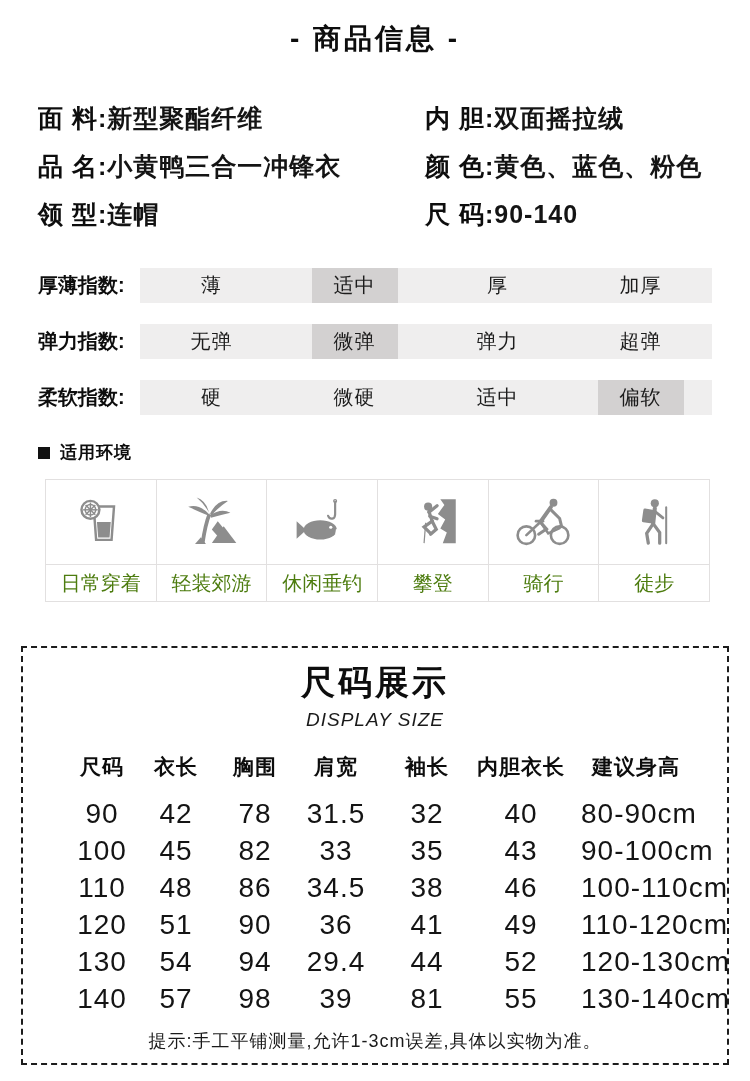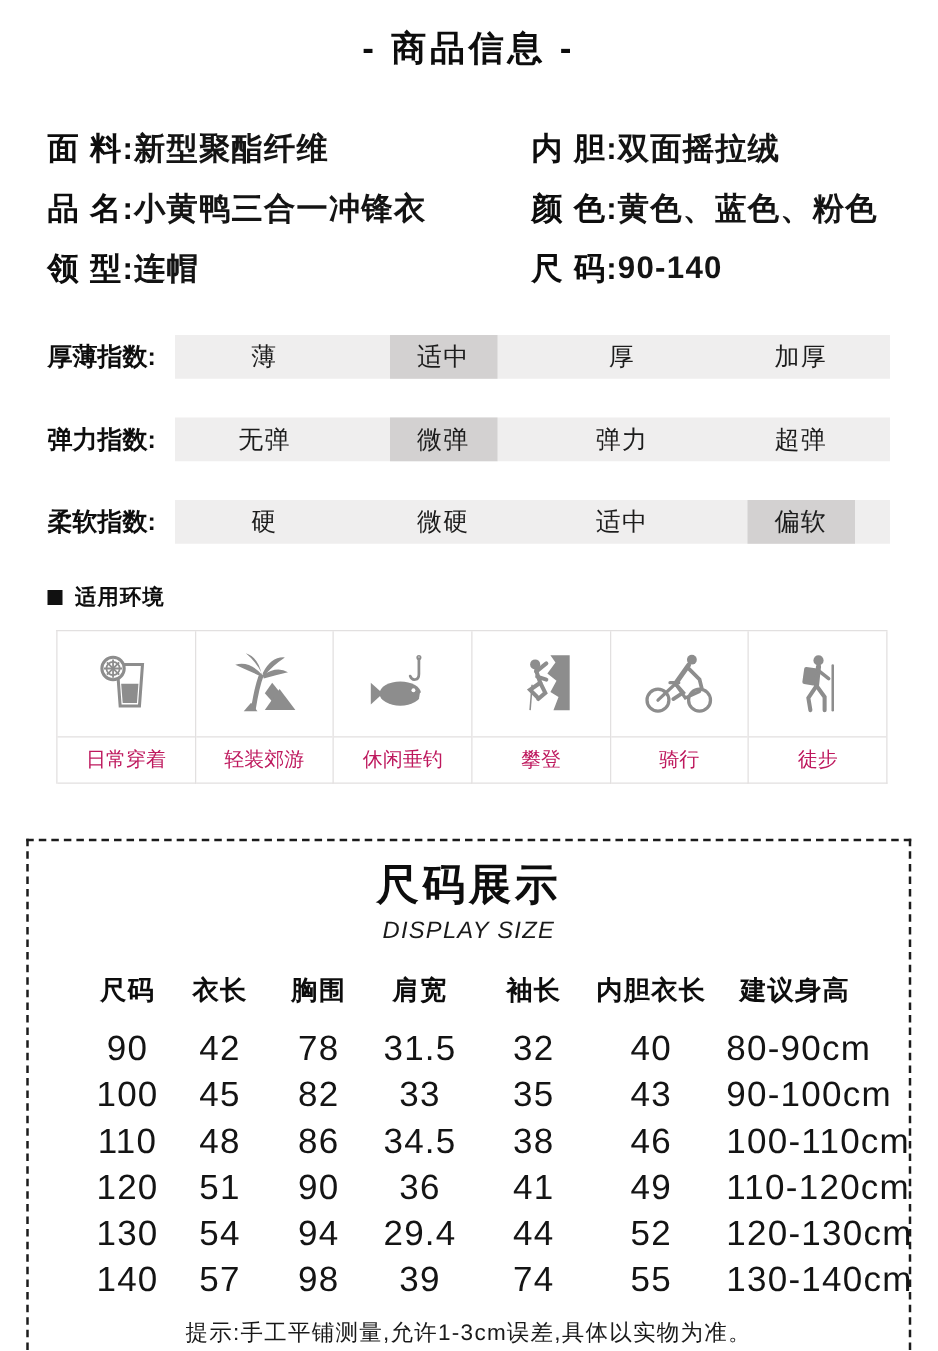--- a/index.html
+++ b/index.html
@@ -19,21 +19,21 @@
   .info-col.left  { width:387px; }
   .info-col.right { flex:1; }
   .info-row {
     height:48px; display:flex; align-items:center;
     font-size:25px; letter-spacing:1px; white-space:nowrap;
   }
   .info-label { font-weight:700; color:#0d0d0d; }
   .info-value { font-weight:600; color:#141414; }
   
   .indices { margin:30px 38px 0 38px; }
-  .idx-row { display:flex; align-items:center; height:35px; margin-bottom:31px; }
+  .idx-row { display:flex; align-items:center; height:35px; margin-bottom:21px; }
   .idx-label { width:102px; font-size:20px; font-weight:700; color:#0d0d0d; flex:none; }
   .idx-bar { flex:1; height:35px; background:#efeeee; display:flex; }
   .idx-opt { flex:1; display:flex; align-items:stretch; justify-content:center; }
   .idx-opt .opt-in {
     display:flex; align-items:center; padding:0 22px;
     font-size:20px; color:#1c1c1c; letter-spacing:1px;
   }
   .idx-opt.sel .opt-in { background:#d3d1d1; }
   
   .env { margin:26px 38px 0 38px; }
@@ -43,21 +43,21 @@
     margin:15px 0 0 7px; width:665px;
     display:grid; grid-template-columns:repeat(6,1fr);
     border-top:1px solid #e2e0e0; border-left:1px solid #e2e0e0;
     background:#fff;
   }
   .env-cell { border-right:1px solid #e2e0e0; border-bottom:1px solid #e2e0e0; }
   .env-icon { height:84px; display:flex; align-items:center; justify-content:center; }
   .env-label {
     height:37px; border-top:1px solid #e2e0e0;
     display:flex; align-items:center; justify-content:center;
-    font-size:16px; color:#be185d; white-space:nowrap;
+    font-size:20px; color:#4d7c0f; white-space:nowrap;
   }
   
   .size-box {
     width:708px; margin:44px auto 0 auto;
     border:2px dashed #1c1c1c; padding-top:12px; padding-bottom:10px;
   }
   .size-title { text-align:center; font-size:34px; font-weight:700; letter-spacing:3px; color:#0d0d0d; }
   .size-sub { text-align:center; font-size:19px; font-weight:500; letter-spacing:1px; color:#1a1a1a; margin-top:3px;font-style:italic; }
   .size-table { border-collapse:collapse; width:640px; margin:10px 0 0 44px; table-layout:fixed; }
   .size-table th {
@@ -335,21 +335,21 @@
             <td>29.4</td>
             <td>44</td>
             <td>52</td>
             <td>120-130cm</td>
           </tr>
           <tr>
             <td>140</td>
             <td>57</td>
             <td>98</td>
             <td>39</td>
-            <td>74</td>
+            <td>81</td>
             <td>55</td>
             <td>130-140cm</td>
           </tr>
         </tbody>
       </table>
     <div class="size-note">提示:手工平铺测量,允许1-3cm误差,具体以实物为准。</div>
   </div>
 
 </div>
 

